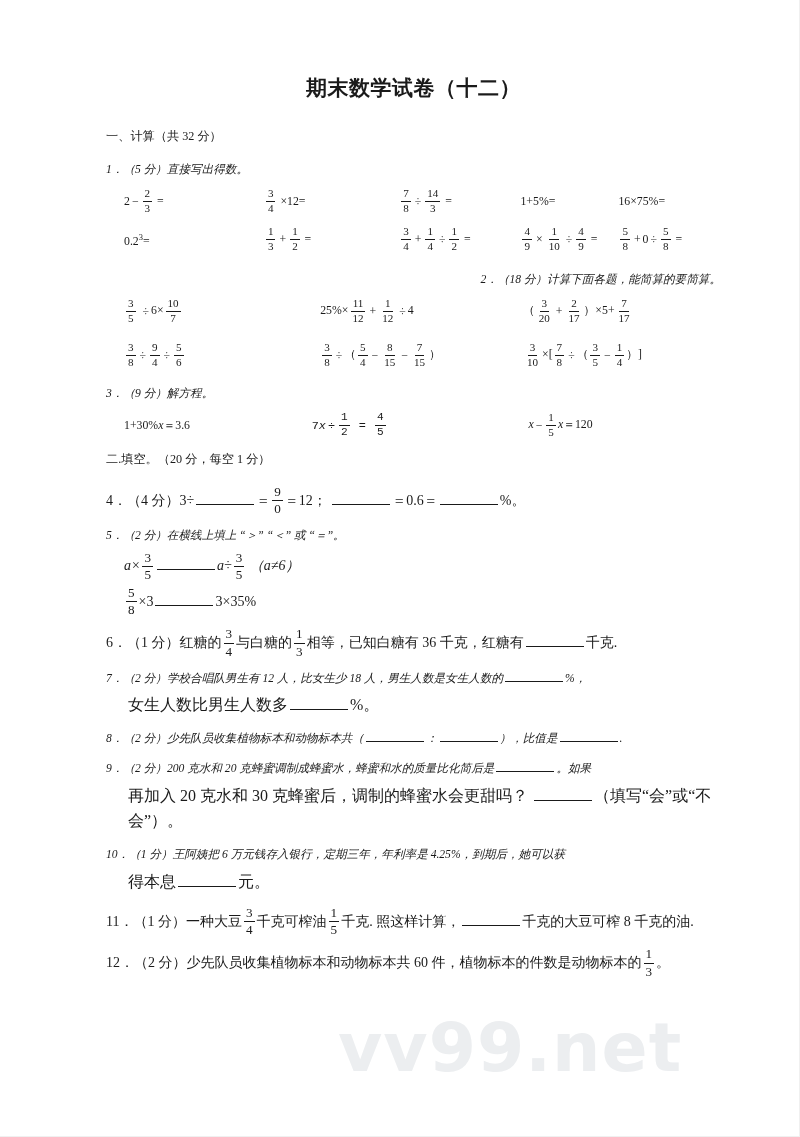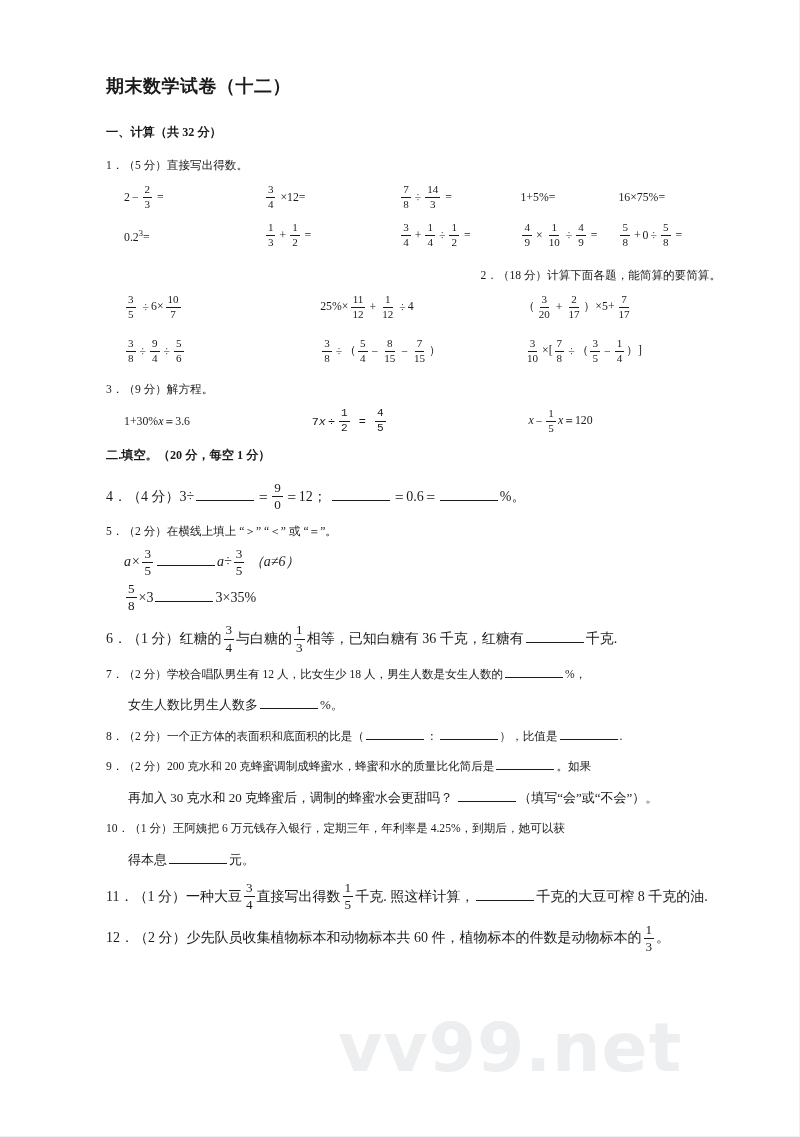--- a/index.html
+++ b/index.html
@@ -39,49 +39,50 @@
     white-space: nowrap;
   }
   .content {
     position: relative;
     z-index: 2;
     padding: 74px 78px 0 106px;
     box-sizing: border-box;
   }
 
   h1.doc-title {
-    font-size: 18px;
+    font-size: 21px;
     font-weight: bold;
-    text-align: left;
+    text-align: center;
     margin: 0 0 26px 0;
     letter-spacing: 0.5px;
   }
   .section-head {
     font-size: 12.2px;
-    font-weight: bold;
+    font-weight: normal;
     margin: 0 0 16px 0;
   }
   .section-head.sec2 {
     margin-top: 8px;
     margin-bottom: 18px;
   }
   .q-line {
     font-size: 11.6px;
     margin: 0 0 12px 0;
     line-height: 1.55;
+    font-style: italic;
   }
   .q-line.tight { margin-bottom: 6px; }
   .q-body {
     font-size: 14px;
     line-height: 2.0;
     margin: 0 0 10px 0;
   }
   .q-cont {
-    font-size: 13px;
-    margin: 12px 0 12px 0;
+    font-size: 16px;
+    margin: 0 0 12px 0;
     padding-left: 22px;
     line-height: 1.55;
   }
 
   
   .exprow {
     display: flex;
     align-items: flex-start;
     margin: 0 0 4px 0;
     padding-left: 18px;
@@ -382,42 +383,42 @@
     </div>
 
     <div class="q-line tight">
       <span>7．</span><span>（2 分）</span><span>学校合唱队男生有 12 人，比女生少 18 人，男生人数是女生人数的</span><span class="blank"></span><span>%，</span>
     </div>
     <div class="q-cont">
       <span>女生人数比男生人数多</span><span class="blank"></span><span>%。</span>
     </div>
 
     <div class="q-line">
-      <span>8．</span><span>（2 分）</span><span>一个正方体的表面积和底面积的比是（</span><span class="blank"></span><span>：</span><span class="blank"></span><span>），比值是</span><span class="blank"></span><span>.</span>
+      <span>8．</span><span>（2 分）</span><span>少先队员收集植物标本和动物标本共（</span><span class="blank"></span><span>：</span><span class="blank"></span><span>），比值是</span><span class="blank"></span><span>.</span>
     </div>
 
     <div class="q-line tight">
       <span>9．</span><span>（2 分）</span><span>200 克水和 20 克蜂蜜调制成蜂蜜水，蜂蜜和水的质量比化简后是</span><span class="blank"></span><span>。如果</span>
     </div>
     <div class="q-cont">
-      <span>再加入 30 克水和 20 克蜂蜜后，调制的蜂蜜水会更甜吗？</span>&nbsp;<span class="blank"></span><span>（填写“会”或“不会”）。</span>
+      <span>再加入 20 克水和 30 克蜂蜜后，调制的蜂蜜水会更甜吗？</span>&nbsp;<span class="blank"></span><span>（填写“会”或“不会”）。</span>
     </div>
 
     <div class="q-line tight">
       <span>10．</span><span>（1 分）</span><span>王阿姨把 6 万元钱存入银行，定期三年，年利率是 4.25%，到期后，她可以获</span>
     </div>
     <div class="q-cont">
       <span>得本息</span><span class="blank"></span><span>元。</span>
     </div>
 
     <div class="q-body">
       <span>11．</span><span>（1 分）</span><span>一种大豆</span><span class="frac">
           <span class="num">3</span>
           <span class="den">4</span>
-        </span><span>直接写出得数</span><span class="frac">
+        </span><span>千克可榨油</span><span class="frac">
           <span class="num">1</span>
           <span class="den">5</span>
         </span><span>千克. 照这样计算，</span><span class="blank"></span><span>千克的大豆可榨 8 千克的油.</span>
     </div>
 
     <div class="q-body">
       <span>12．</span><span>（2 分）</span><span>少先队员收集植物标本和动物标本共 60 件，植物标本的件数是动物标本的</span><span class="frac">
           <span class="num">1</span>
           <span class="den">3</span>
         </span><span>。</span>

